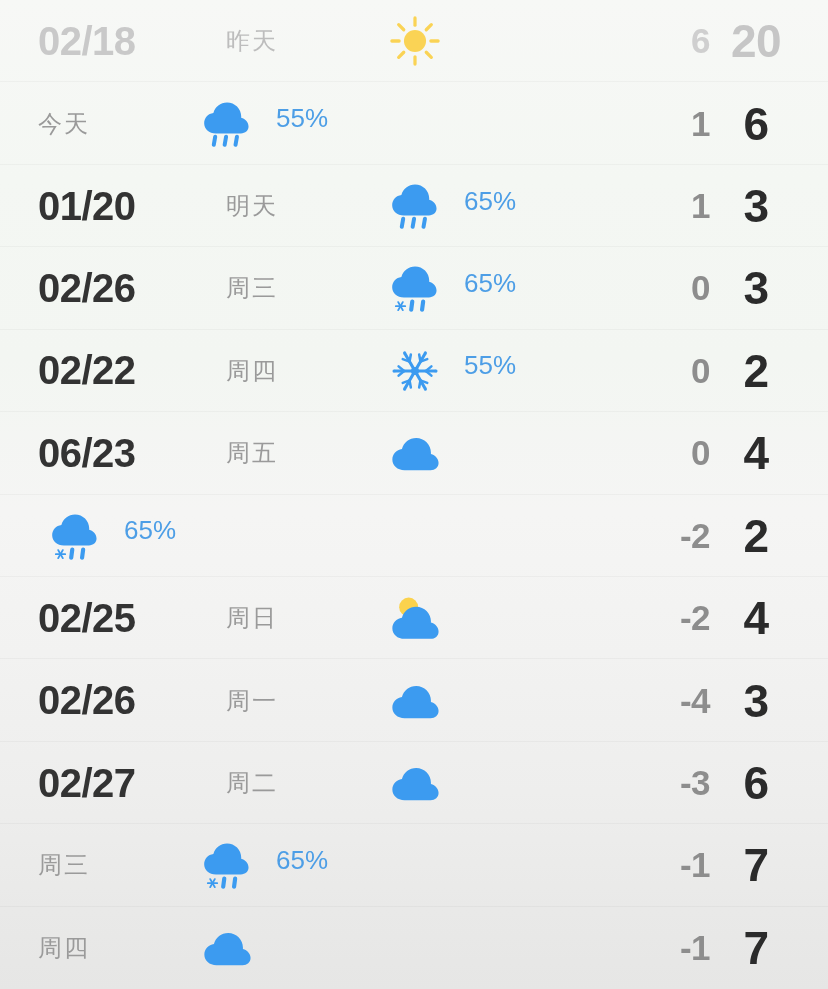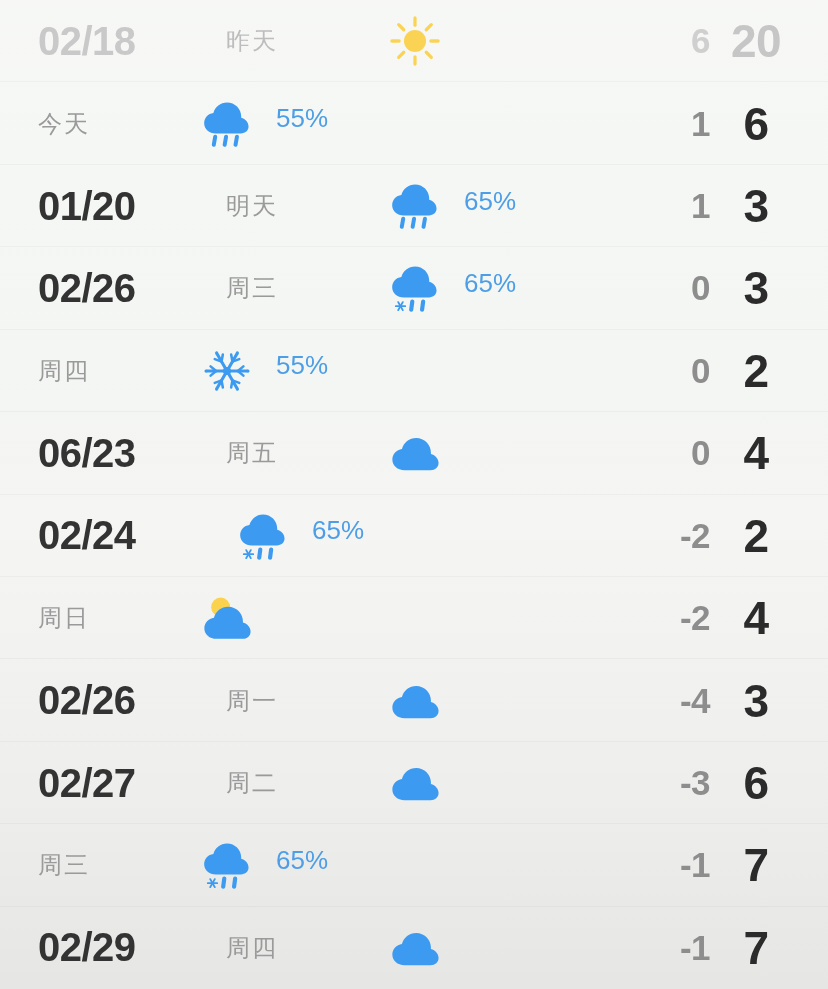--- a/index.html
+++ b/index.html
@@ -193,20 +193,21 @@
             <line x1="29" y1="47" x2="27.8" y2="56" stroke="#3C9BF0" stroke-width="4.6" stroke-linecap="round"></line>
             <line x1="41" y1="47" x2="39.8" y2="56" stroke="#3C9BF0" stroke-width="4.6" stroke-linecap="round"></line>
           </svg>
         </span>
         <span class="pop">65%</span>
       </div>
       <div class="col-low">0</div>
       <div class="col-high">3</div>
     </div>
     <div class="row">
+      <div class="col-date">02/22</div>
       <div class="col-day">周四</div>
       <div class="col-icon">
         <span class="icon-wrap">
           <svg viewBox="0 0 64 64" xmlns="http://www.w3.org/2000/svg">
             <g stroke="#3C9BF0" stroke-width="3.4" stroke-linecap="round">
               <line x1="9.0" y1="32.0" x2="55.0" y2="32.0"></line>
               <line x1="44.0" y1="32.0" x2="50.1" y2="37.1" stroke-width="2.8"></line>
               <line x1="44.0" y1="32.0" x2="50.1" y2="26.9" stroke-width="2.8"></line>
               <circle cx="55.0" cy="32.0" r="0.1"></circle>
               <line x1="20.0" y1="32.0" x2="13.9" y2="26.9" stroke-width="2.8"></line>
@@ -242,40 +243,40 @@
         <span class="icon-wrap">
           <svg viewBox="0 0 64 64" xmlns="http://www.w3.org/2000/svg">
             <path transform="translate(2,11) scale(1)" fill="#3C9BF0" d="M18.5 40 C10.5 40 5 34.8 5 28.2 C5 22.2 9.6 17.3 15.6 16.6 C17.4 9.6 23.8 4.5 31.3 4.5 C40.3 4.5 47.6 11.7 47.6 20.6 C47.6 21.1 47.6 21.6 47.5 22.1 C52.6 23.3 56 27.6 56 32.1 C56 36.7 52.2 40 47.2 40 Z"></path>
           </svg>
         </span>
       </div>
       <div class="col-low">0</div>
       <div class="col-high">4</div>
     </div>
     <div class="row">
-      <div class="col-date">02/24</div>
       <div class="col-icon">
         <span class="icon-wrap">
           <svg viewBox="0 0 64 64" xmlns="http://www.w3.org/2000/svg">
             <path transform="translate(2,4) scale(0.96)" fill="#3C9BF0" d="M18.5 40 C10.5 40 5 34.8 5 28.2 C5 22.2 9.6 17.3 15.6 16.6 C17.4 9.6 23.8 4.5 31.3 4.5 C40.3 4.5 47.6 11.7 47.6 20.6 C47.6 21.1 47.6 21.6 47.5 22.1 C52.6 23.3 56 27.6 56 32.1 C56 36.7 52.2 40 47.2 40 Z"></path>
             <g stroke="#3C9BF0" stroke-width="1.9" stroke-linecap="round">
               <line x1="10.8" y1="52.0" x2="21.2" y2="52.0"></line>
               <line x1="13.4" y1="47.5" x2="18.6" y2="56.5"></line>
               <line x1="18.6" y1="47.5" x2="13.4" y2="56.5"></line>
             </g>
             <line x1="29" y1="47" x2="27.8" y2="56" stroke="#3C9BF0" stroke-width="4.6" stroke-linecap="round"></line>
             <line x1="41" y1="47" x2="39.8" y2="56" stroke="#3C9BF0" stroke-width="4.6" stroke-linecap="round"></line>
           </svg>
         </span>
         <span class="pop">65%</span>
       </div>
       <div class="col-low">-2</div>
       <div class="col-high">2</div>
     </div>
     <div class="row">
+      <div class="col-date">02/25</div>
       <div class="col-day">周日</div>
       <div class="col-icon">
         <span class="icon-wrap">
           <svg viewBox="0 0 64 64" xmlns="http://www.w3.org/2000/svg">
             <circle cx="25" cy="20" r="10.5" fill="#FBD24D"></circle>
             <path transform="translate(2,15) scale(1)" fill="#3C9BF0" d="M18.5 40 C10.5 40 5 34.8 5 28.2 C5 22.2 9.6 17.3 15.6 16.6 C17.4 9.6 23.8 4.5 31.3 4.5 C40.3 4.5 47.6 11.7 47.6 20.6 C47.6 21.1 47.6 21.6 47.5 22.1 C52.6 23.3 56 27.6 56 32.1 C56 36.7 52.2 40 47.2 40 Z"></path>
           </svg>
         </span>
       </div>
       <div class="col-low">-2</div>
@@ -321,21 +322,20 @@
             <line x1="29" y1="47" x2="27.8" y2="56" stroke="#3C9BF0" stroke-width="4.6" stroke-linecap="round"></line>
             <line x1="41" y1="47" x2="39.8" y2="56" stroke="#3C9BF0" stroke-width="4.6" stroke-linecap="round"></line>
           </svg>
         </span>
         <span class="pop">65%</span>
       </div>
       <div class="col-low">-1</div>
       <div class="col-high">7</div>
     </div>
     <div class="row">
-      <div class="col-date">02/29</div>
       <div class="col-day">周四</div>
       <div class="col-icon">
         <span class="icon-wrap">
           <svg viewBox="0 0 64 64" xmlns="http://www.w3.org/2000/svg">
             <path transform="translate(2,11) scale(1)" fill="#3C9BF0" d="M18.5 40 C10.5 40 5 34.8 5 28.2 C5 22.2 9.6 17.3 15.6 16.6 C17.4 9.6 23.8 4.5 31.3 4.5 C40.3 4.5 47.6 11.7 47.6 20.6 C47.6 21.1 47.6 21.6 47.5 22.1 C52.6 23.3 56 27.6 56 32.1 C56 36.7 52.2 40 47.2 40 Z"></path>
           </svg>
         </span>
       </div>
       <div class="col-low">-1</div>
       <div class="col-high">7</div>

